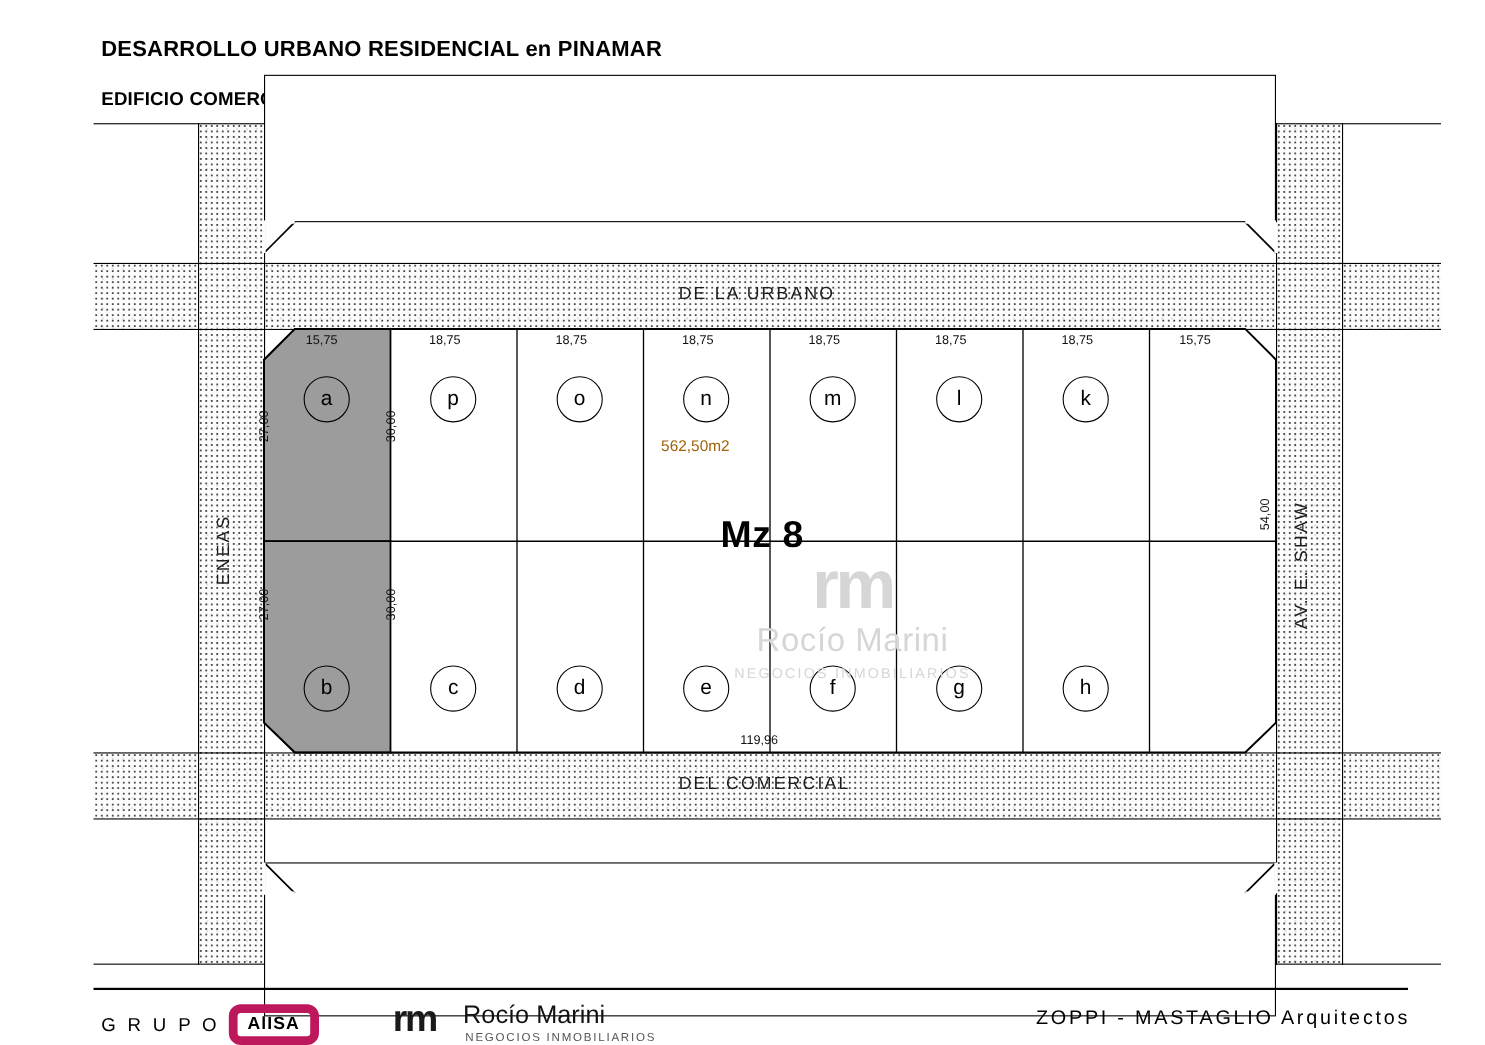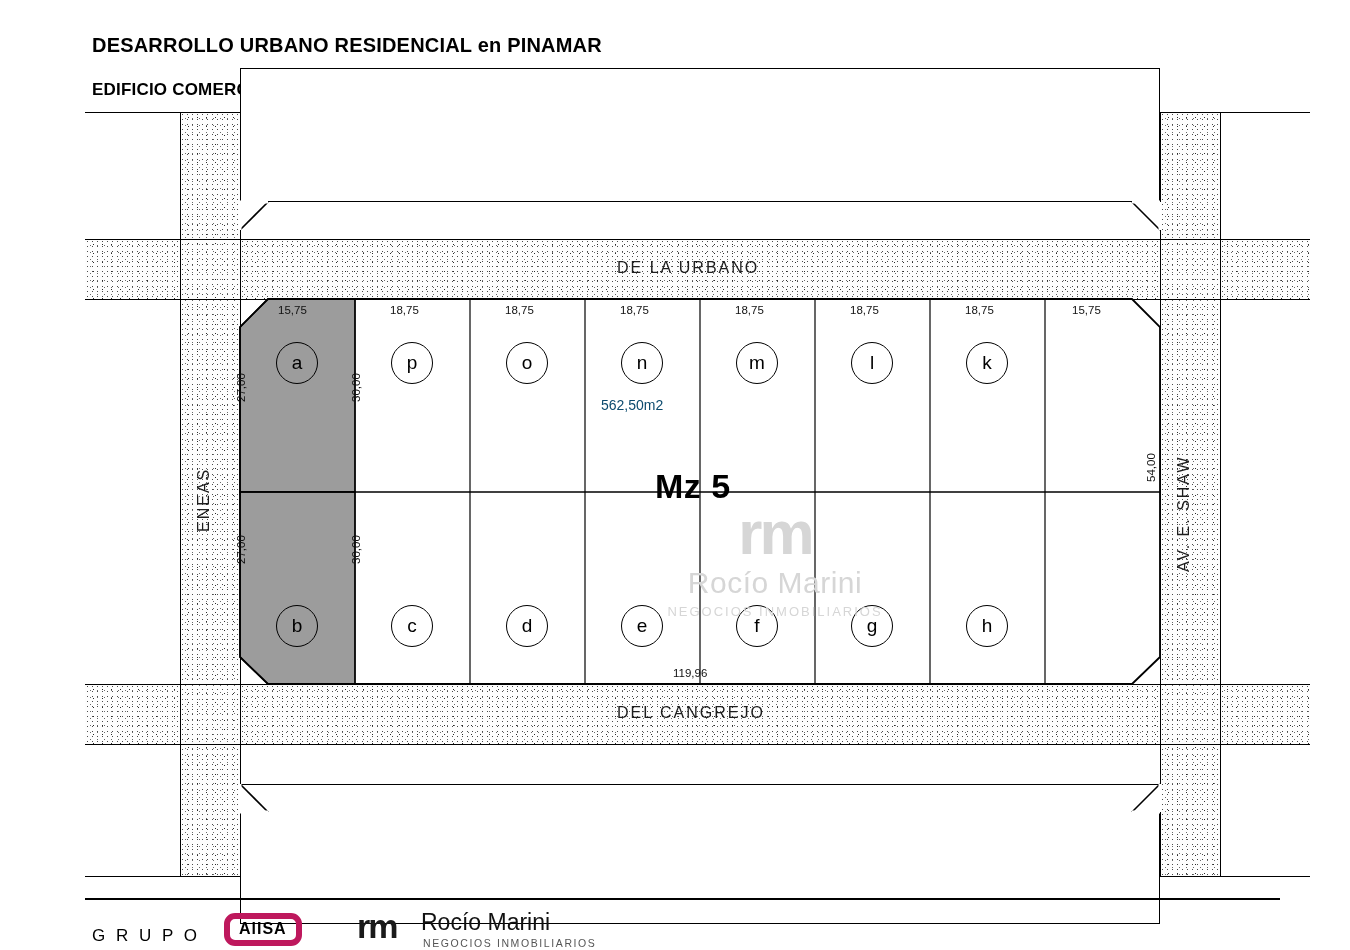--- a/index.html
+++ b/index.html
@@ -106,21 +106,21 @@
     white-space: nowrap;
   }
   .street-name-v {
     transform: rotate(-90deg);
     transform-origin: left top;
   }
 
   .area-text {
     position: absolute;
     font-size: 14px;
-    color: #0c4a6e;
+    color: #a16207;
   }
   .mz-text {
     position: absolute;
     font-size: 34px;
     font-weight: bold;
     letter-spacing: 0.5px;
   }
 
   
   .watermark {
@@ -166,25 +166,25 @@
     width: 1350px;
     height: 47px;
   }
   .grupo {
     position: absolute;
     left: 92px;
     top: 10px;
     font-size: 17px;
     letter-spacing: 3px;
     display: flex;
-    align-items: flex-end;
-    gap: 24px;
+    align-items: center;
+    gap: 8px;
   }
   .alisa-box {
-    border: 6px solid #be185d;
+    border: 8px solid #be185d;
     border-radius: 11px;
     padding: 1px 9px 2px 9px;
     font-size: 16px;
     letter-spacing: 1px;
     font-weight: bold;
   }
   .rm-logo {
     position: absolute;
     left: 357px;
     top: 4px;
@@ -344,37 +344,38 @@
 
   <div class="dim dim-v" style="left:150px; top:290px;">27,00</div>
   <div class="dim dim-v" style="left:265px; top:290px;">30,00</div>
   <div class="dim dim-v" style="left:150px; top:452px;">27,00</div>
   <div class="dim dim-v" style="left:265px; top:452px;">30,00</div>
   <div class="dim dim-v" style="left:1060px; top:370px;">54,00</div>
 
   <div class="dim" style="left:588px; top:555px;">119,96</div>
 
   <div class="area-text" style="left:516px; top:285px;">562,50m2</div>
-  <div class="mz-text" style="left:570px; top:355px;">Mz 5</div>
+  <div class="mz-text" style="left:570px; top:355px;">Mz 8</div>
 
   <div class="watermark">
     <div class="wm-rm">rm</div>
     <div class="wm-name">Rocío Marini</div>
     <div class="wm-sub">NEGOCIOS INMOBILIARIOS</div>
   </div>
 
   <div class="street-name" style="left:532px; top:147px;">DE LA URBANO</div>
-  <div class="street-name" style="left:532px; top:592px;">DEL CANGREJO</div>
+  <div class="street-name" style="left:532px; top:592px;">DEL COMERCIAL</div>
   <div class="street-name street-name-v" style="left:110px; top:420px;">ENEAS</div>
   <div class="street-name street-name-v" style="left:1090px; top:460px;">AV. E. SHAW</div>
 
 </div>
 
 <div class="footer-rule"></div>
 <div class="footer">
   <div class="grupo">
     <span>G R U P O</span>
     <span class="alisa-box">AlISA</span>
   </div>
   <div class="rm-logo">rm</div>
   <div class="rm-name">Rocío Marini</div>
   <div class="rm-sub">NEGOCIOS INMOBILIARIOS</div>
+  <div class="zoppi">ZOPPI - MASTAGLIO Arquitectos</div>
 </div>
 
 </body></html>

